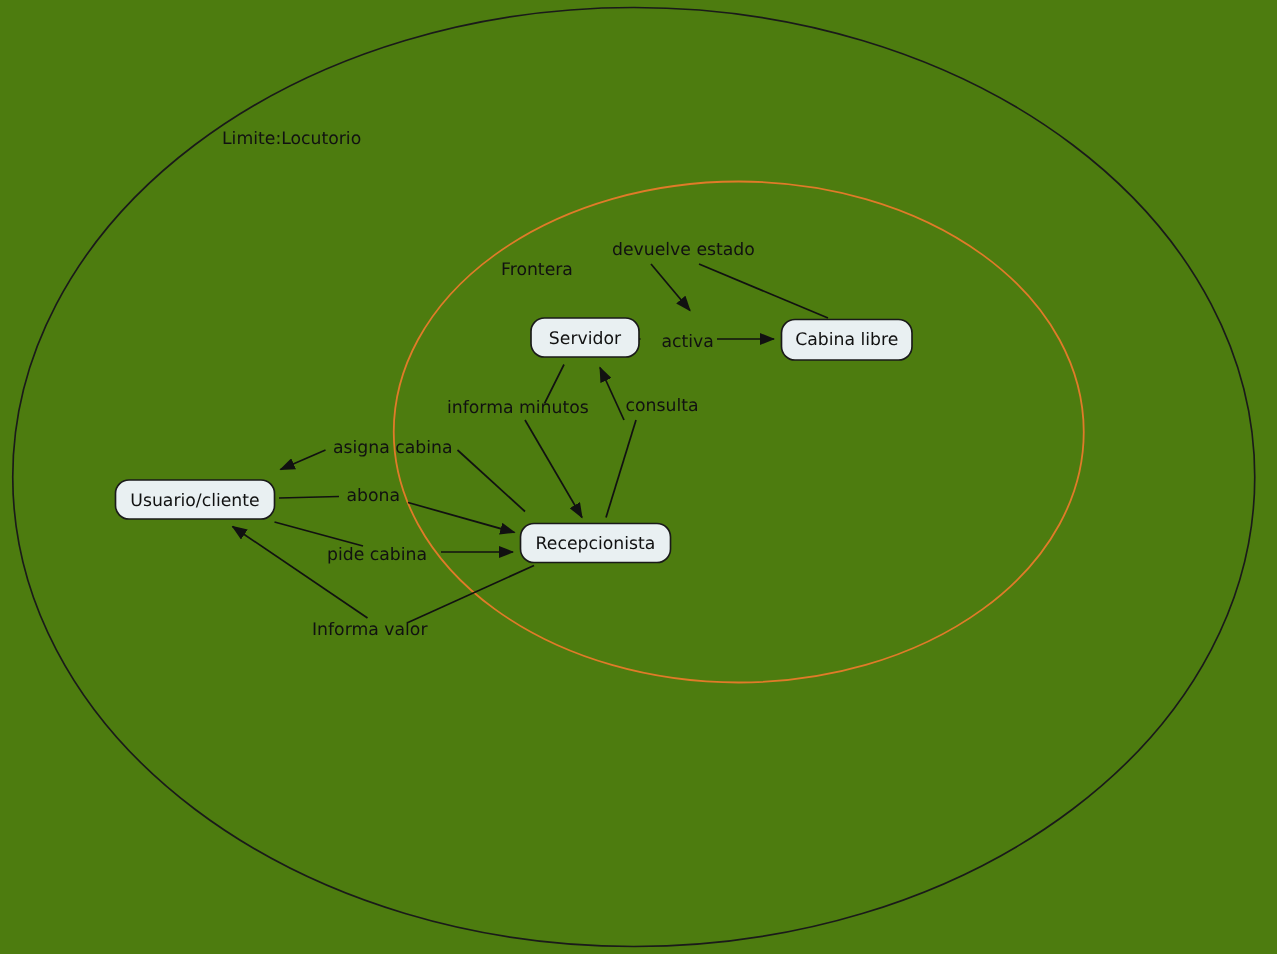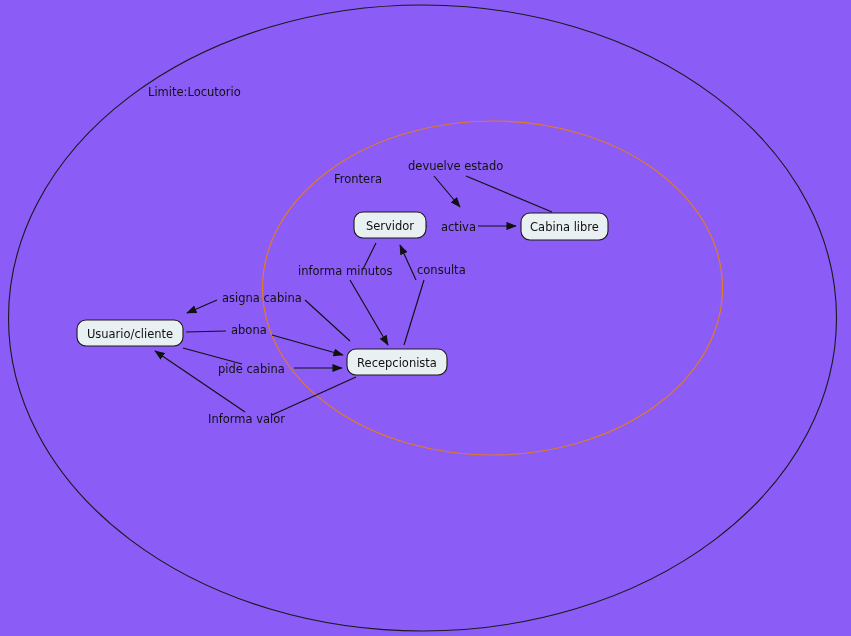--- a/index.html
+++ b/index.html
@@ -11,21 +11,21 @@
   body {
     width: 851px;
     height: 636px;
     font-family: "DejaVu Sans", sans-serif;
     overflow: hidden;
   }
   #diagram-root {
     position: relative;
     width: 851px;
     height: 636px;
-    background: #8b5cf6;
+    background: #4d7c0f;
   }
   svg#diagram-canvas {
     display: block;
     width: 851px;
     height: 636px;
   }
   .boundary-ellipse {
     fill: none;
     stroke: #1a1a1a;
     stroke-width: 1.1;

